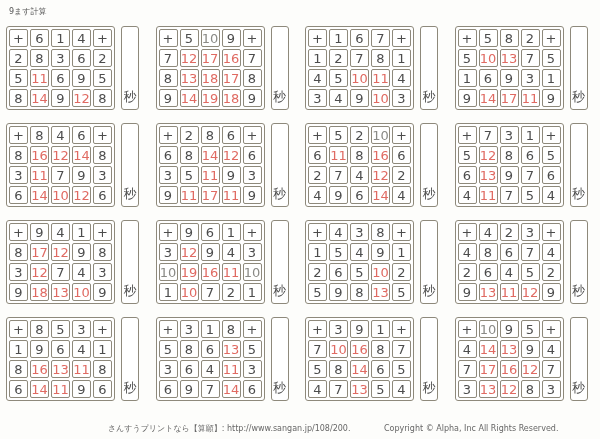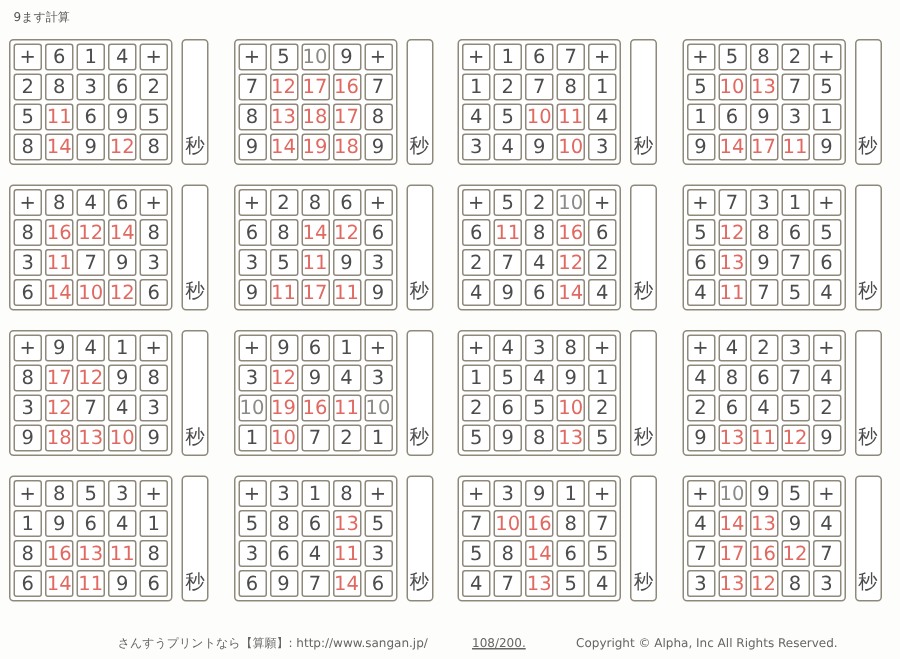--- a/index.html
+++ b/index.html
@@ -47,22 +47,22 @@
     display:flex; align-items:flex-end; justify-content:center;
     padding-bottom:3px;
     font-size:13px; color:#4c4c4c;
   }
   .footer {
     margin-top:auto;
     display:flex; align-items:baseline;
     padding:0 8px 5px 9px;
     font-size:8px; color:#666;
   }
-  .footer .l { flex:1.1; text-align:center;margin-left:40px; }
-  .footer .c { flex:0 0 auto;text-decoration:underline; }
+  .footer .l { flex:1.1; text-align:right;margin-left:40px; }
+  .footer .c { flex:0 0 auto; }
   .footer .r { flex:1; text-align:center; }
 </style>
 </head>
 <body>
 
 <div class="title">9ます計算</div>
 
 <div class="grid-area">
     <div class="block">
       <table class="calc">

